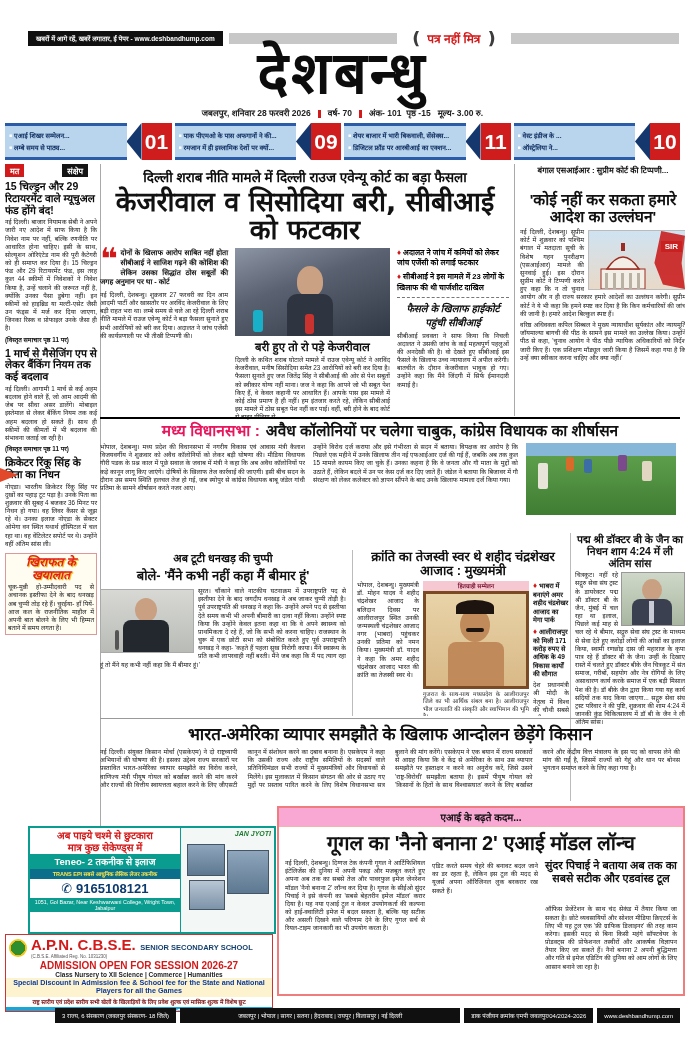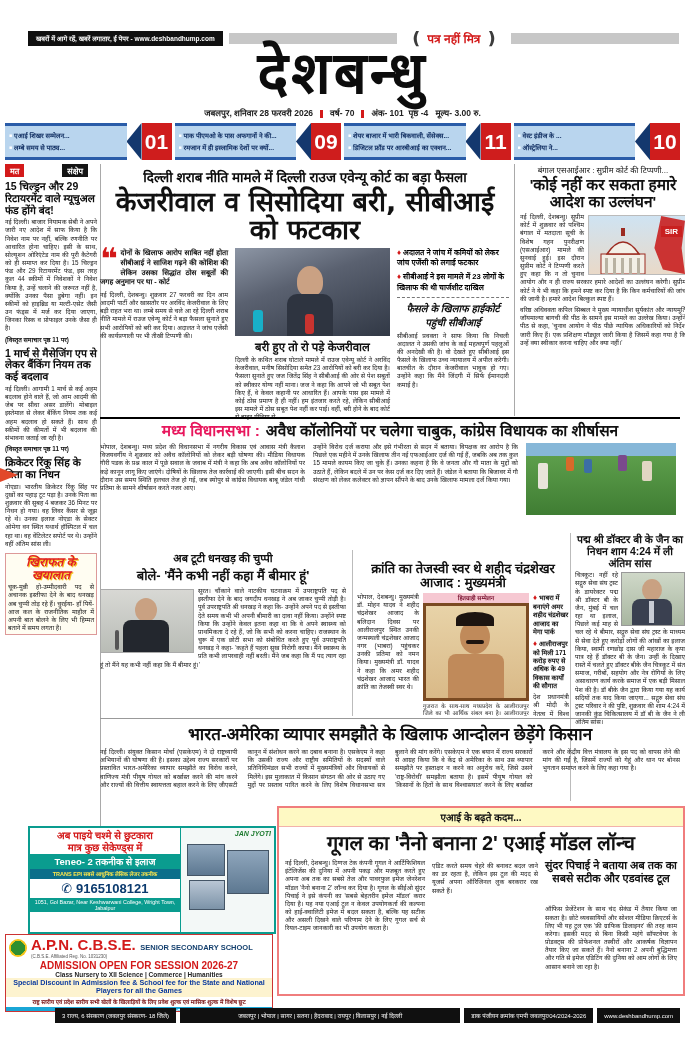--- a/index.html
+++ b/index.html
@@ -57,21 +57,21 @@
   .photo1 .mic2{position:absolute;bottom:2px;left:70px;width:9px;height:20px;background:#c8332f;border-radius:3px;}
   .photo1 .head{position:absolute;top:18px;left:62px;width:26px;height:30px;border-radius:50% 50% 40% 40%;background:#caa183;}
   .photo1 .body{position:absolute;top:46px;left:52px;width:46px;height:42px;border-radius:10px 10px 0 0;background:#2e3440;}
   .cap-title{font-size:11.5px;font-weight:900;text-align:center;margin:3px 0 2px;}
   .diam{color:#d31a1a;font-size:8px;margin-right:2px;}
   .lbullet{font-size:7.6px;font-weight:bold;line-height:1.3;margin-bottom:4px;color:#000;}
   .subhead2{font-size:10px;font-weight:900;font-style:italic;text-align:center;border-top:1px dashed#777;
             padding-top:3px;margin:2px 0 3px;}
   
   .sir{top:164px;left:514px;width:166px;height:252px;border-left:1px solid#a9a9a9;padding-left:5px;overflow:hidden;}
-  .s-kick{font-size:8px;font-weight:normal;text-align:center;margin-bottom:1px;}
+  .s-kick{font-size:8px;font-weight:bold;text-align:center;margin-bottom:16px;}
   .sir h2{font-size:15.5px;font-weight:900;text-align:center;line-height:1.1;margin:1px 8px 3px;}
   .sc-img{float:right;width:96px;height:58px;margin:2px 0 2px 4px;background:linear-gradient(#cfe3f2,#e9d9c8);
           position:relative;border:1px solid#bbb;overflow:hidden;}
   .dome{position:absolute;left:8px;bottom:0;width:52px;height:50px;}
   .sirchip{position:absolute;right:3px;top:10px;background:#c92020;color:#fff;font-size:8px;font-weight:900;padding:1px 4px;}
   .sirmap{position:absolute;right:0;top:0;width:34px;height:58px;background:#c92020;
           clip-path:polygon(30% 0,100% 8%,90% 55%,100% 100%,35% 92%,10% 55%);opacity:.9;}
   
   .assembly{top:417px;left:100px;width:580px;border-top:2px solid#000;padding-top:3px;}
   .as-head{font-size:15.5px;font-weight:900;text-align:center;line-height:1.1;}
@@ -81,21 +81,21 @@
   .photo-as{width:150px;height:72px;background:linear-gradient(#86b7d8 0%,#86b7d8 18%,#5d9e4b 18%,#3f7d33 100%);
             position:relative;overflow:hidden;}
   .photo-as i{position:absolute;display:block;border-radius:2px;}
   
   .dhank{top:550px;left:100px;width:246px;height:166px;overflow:hidden;}
   .d-kick{font-size:11px;font-weight:900;text-align:center;}
   .dhank h3{font-size:13px;font-weight:900;text-align:center;margin:1px 0 3px;}
   .d-photo{float:left;width:92px;height:62px;margin:2px 4px 1px 0;background:linear-gradient(#d8d8d4,#b9bcb6);
            position:relative;overflow:hidden;border:1px solid#aaa;}
   .azad{top:550px;left:352px;width:212px;height:166px;border-left:1px solid#bbb;padding-left:4px;overflow:hidden;}
-  .azad h3{font-size:13px;font-weight:900;text-align:center;line-height:1.08;margin:12px 0 3px;}
+  .azad h3{font-size:13px;font-weight:900;text-align:center;line-height:1.08;margin:0 0 3px;}
   .az-row{display:flex;gap:4px;}
   .az-body{width:62px;}
   .az-photo{width:106px;}
   .az-banner{background:#f6c8d2;color:#7a1230;font-size:6px;font-weight:bold;text-align:center;padding:1px 0;}
   .az-paint{height:92px;background:linear-gradient(#e8d3a8,#d9b987);border:3px solid #7a4a22;position:relative;overflow:hidden;}
   .az-cap{font-size:5.8px;line-height:1.25;text-align:justify;margin-top:2px;color:#222;}
   .az-right{flex:1;}
   .az-bullet{font-size:6.6px;font-weight:bold;line-height:1.25;margin-bottom:3px;}
   .jain{top:533px;left:570px;width:110px;height:268px;border-left:1px solid#bbb;padding-left:4px;overflow:hidden;}
   .jain h3{font-size:10.5px;font-weight:900;text-align:center;line-height:1.15;margin:0 0 2px;}
@@ -125,21 +125,21 @@
   .apn{color:#d31a1a;font-size:15px;font-weight:900;line-height:1;}
   .sss{font-size:7.5px;font-weight:900;color:#14406e;}
   .aff{font-size:4.5px;color:#555;}
   .adm{color:#d31a1a;font-size:10px;font-weight:900;text-align:center;line-height:1.1;}
   .cls{font-size:6.5px;font-weight:bold;text-align:center;color:#222;}
   .offer{color:#0b3a9e;font-size:7.2px;font-weight:900;text-align:center;line-height:1.15;background:#fdf3cf;padding:1px 2px;}
   .offerhi{color:#7a1212;font-size:5.8px;font-weight:bold;text-align:center;padding:1px 2px;}
   .s-phone{background:#19a6d6;color:#fff;font-size:7px;font-weight:900;text-align:center;padding:1px 0;}
   
   .aibox{top:806px;left:277px;width:404px;height:186px;border:2px solid#f07d7d;overflow:hidden;}
-  .ai-strip{background:#fef9c3;font-size:10px;font-weight:900;text-align:center;padding:2px 16px;border-bottom:1px solid#f3b2ab;}
+  .ai-strip{background:#f9a8d4;font-size:10px;font-weight:900;text-align:center;padding:2px 16px;border-bottom:1px solid#f3b2ab;}
   .aibox h2{font-size:20px;font-weight:900;text-align:center;margin:2px 0 3px;}
   .ai-row{display:flex;gap:7px;padding:0 6px;}
   .ai-c1{width:140px;}
   .ai-cardwrap{width:106px;}
   .ai-card{border:1px solid#d9c36a;background:#fdf6bf;height:84px;display:flex;flex-direction:column;align-items:center;padding-top:4px;}
   .ai-cardtitle{font-size:11.5px;font-weight:900;color:#222;}
   .nano{width:40px;height:40px;margin-top:5px;background:#f5ce2e;border-radius:9px;display:flex;align-items:center;justify-content:center;
         font-size:22px;position:relative;}
   .nano b{position:absolute;left:-6px;bottom:-4px;font-size:17px;color:#222;}
   .ai-c3{flex:1;}
@@ -160,21 +160,21 @@
     <div class="tagwrap">
       <span class="bracket">❪</span>
       <span class="tagline">पत्र नहीं मित्र</span>
       <span class="bracket">❫</span>
     </div>
     <div class="graybar"></div>
   </div>
 
   <div class="abs mast">देशबन्धु</div>
   <div class="abs dateline">
-    <span>जबलपुर, शनिवार 28 फरवरी 2026</span><span class="dsep"></span><span>वर्ष- 70</span><span class="dsep"></span><span>अंक- 101</span>&nbsp;&nbsp;<span>पृष्ठ -4</span>&nbsp;&nbsp;&nbsp;<span>मूल्य- 3.00 रु.</span>
+    <span>जबलपुर, शनिवार 28 फरवरी 2026</span><span class="dsep"></span><span>वर्ष- 70</span><span class="dsep"></span><span>अंक- 101</span>&nbsp;&nbsp;<span>पृष्ठ -15</span>&nbsp;&nbsp;&nbsp;<span>मूल्य- 3.00 रु.</span>
   </div>
 
   <div class="abs teasers">
     <div class="tgroup">
       <div class="tbox">
         <div class="tline"><span class="bull">■</span><span>एआई शिखर सम्मेलन...</span></div>
         <div class="tline"><span class="bull">■</span><span>लम्बे समय से पाठ्य...</span></div>
       </div>
       <div class="chev"></div>
       <div class="pnum">01</div>

